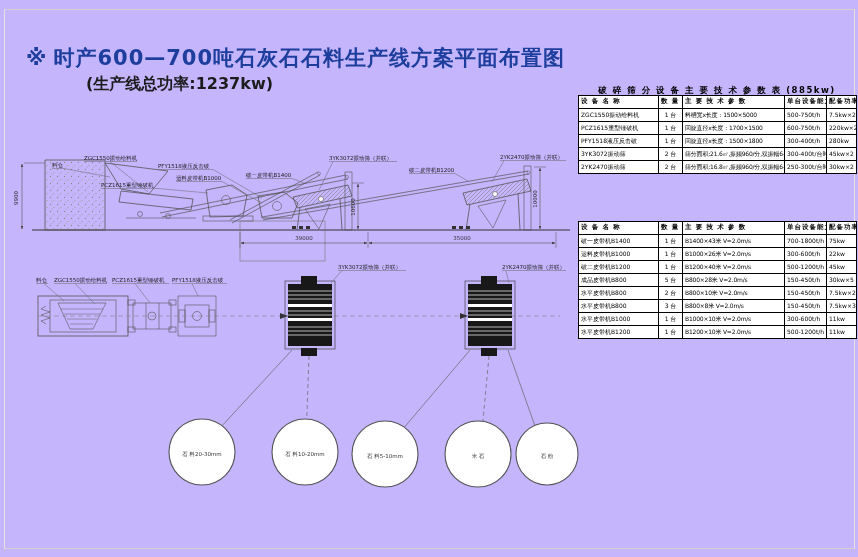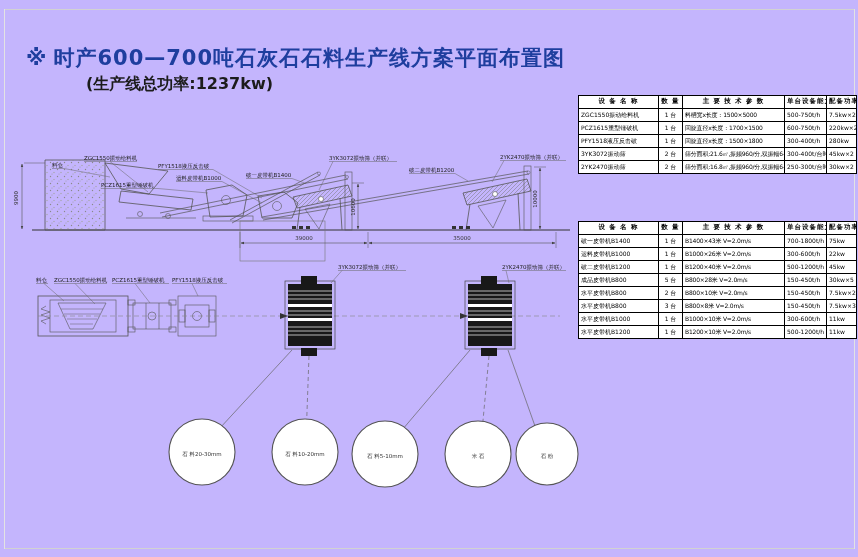--- a/index.html
+++ b/index.html
@@ -16,21 +16,21 @@
   .subtitle{position:absolute;left:38px;top:74px;font-size:16px;font-weight:600;color:#1c1c1c;margin-left:48px;}
 
   .tbl-title{position:absolute;left:578px;width:278px;text-align:center;font-size:8.5px;
              font-weight:bold;color:#000;letter-spacing:1.5px;white-space:nowrap;}
   .tt1{top:85px}.tt2{top:211px}
   table.tech{position:absolute;left:578px;width:278px;border-collapse:collapse;
              table-layout:fixed;border:1.5px solid #000;background:#fff;}
   .tb1{top:95px}.tb2{top:221px}
   table.tech th,table.tech td{border:1px solid #000;height:12px;padding:0 2px;
              font-size:6px;color:#000;white-space:nowrap;overflow:hidden;line-height:1.1;}
-  table.tech th{font-size:6.5px;font-weight:bold;text-align:center;letter-spacing:1px;}
+  table.tech th{font-size:6.5px;font-weight:bold;text-align:left;letter-spacing:1px;}
   td.c-name{text-align:left;}
   td.c-qty{text-align:center;}
   td.c-par{text-align:left;font-size:5.5px;letter-spacing:-0.2px;}
   td.c-cap{text-align:left;}
   td.c-pow{text-align:left;}
 
   svg.diagram{position:absolute;left:0;top:0;}
   .dlabel{font-size:5.5px;fill:#222;}
   .dim{font-size:5.5px;fill:#333;}
   .ctext{font-size:5.5px;fill:#333;text-anchor:middle;}
@@ -303,20 +303,21 @@
           <text class="ctext" x="478" y="458" stroke="none">米 石</text>
         </g>
         <g>
           <circle cx="547" cy="454" r="31" fill="#fff"></circle>
           <text class="ctext" x="547" y="458" stroke="none">石 粉</text>
         </g>
       </g>
     </g>
   </svg>
 
+  <div class="tbl-title tt1">破 碎 筛 分 设 备 主 要 技 术 参 数 表 (885kw)</div>
   <table class="tech tb1">
     <colgroup>
       <col style="width:80px">
         <col style="width:24px">
         <col style="width:102px">
         <col style="width:42px">
         <col style="width:30px">
     </colgroup>
     <thead>
       <tr>

